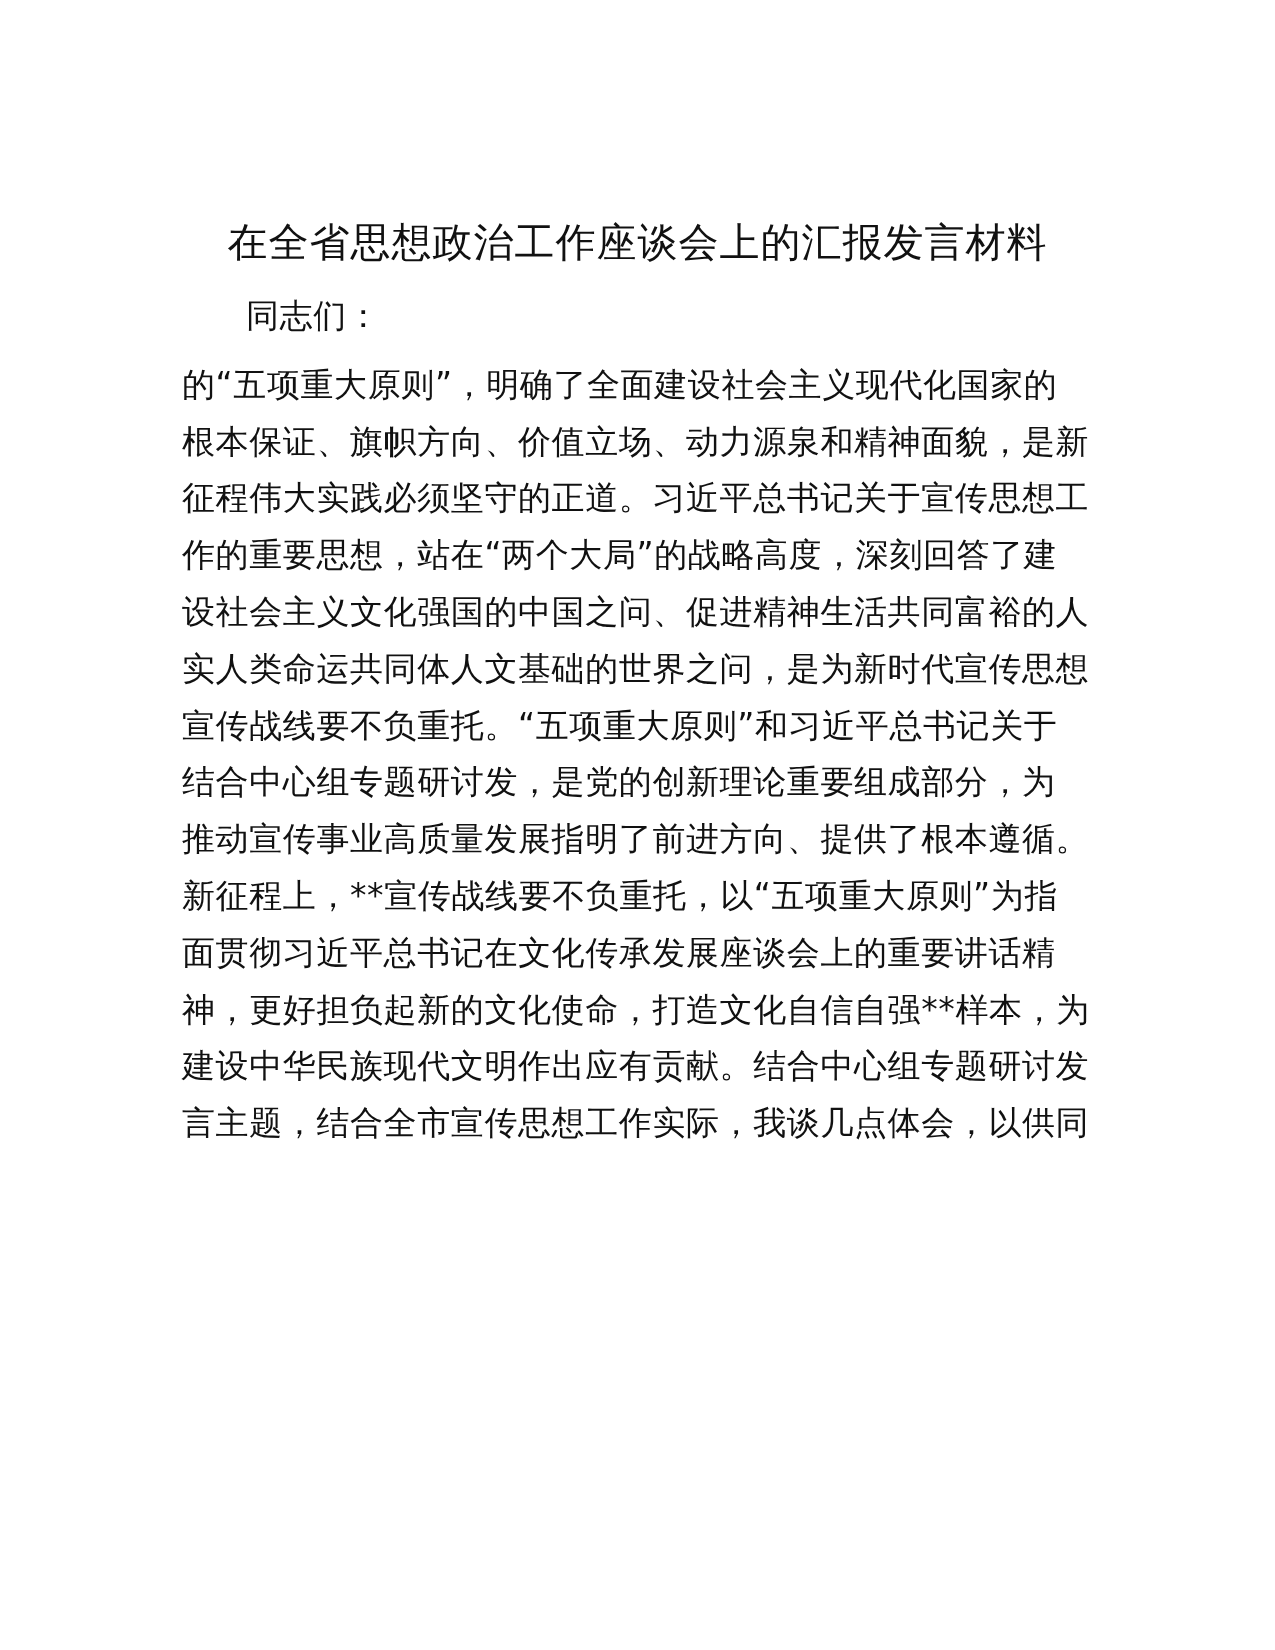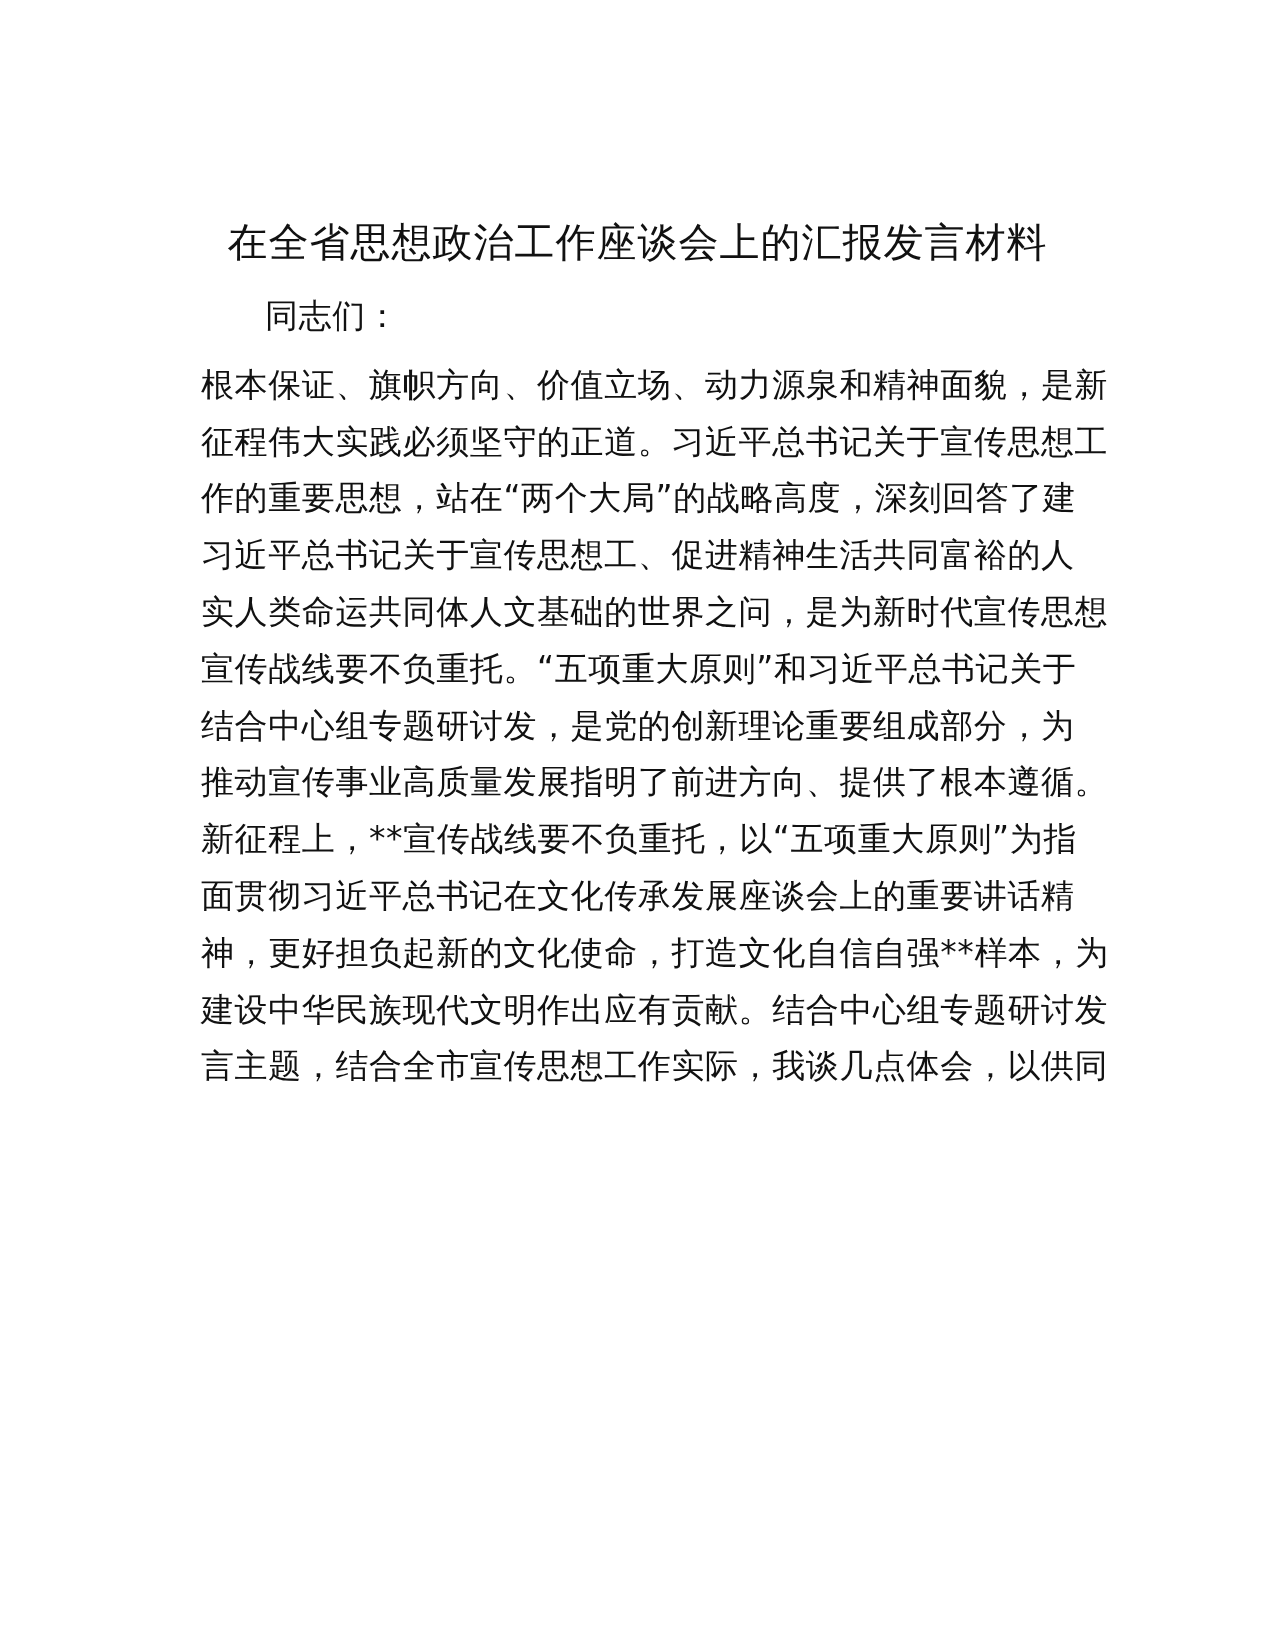--- a/index.html
+++ b/index.html
@@ -32,21 +32,20 @@
       font-size: 40px;
       line-height: 52px;
       letter-spacing: 1px;
       white-space: nowrap;
     }
     .body {
       position: absolute;
       left: 182px;
       top: 288px;
       width: 860px;
-      margin-left: 19px;
     }
     .line {
       display: block;
       height: 56.8px;
       font-size: 33px;
       line-height: 56.8px;
       white-space: nowrap;
       letter-spacing: 0.6px;
     }
     .indent {
@@ -62,24 +61,25 @@
 
 <div class="page">
 
   <div class="title">在全省思想政治工作座谈会上的汇报发言材料</div>
 
   <div class="body">
     <span class="line indent">同志们：</span>
     <span class="spacer"></span>
 
     <div>
+      <span class="line">的“五项重大原则”，明确了全面建设社会主义现代化国家的</span>
       <span class="line">根本保证、旗帜方向、价值立场、动力源泉和精神面貌，是新</span>
       <span class="line">征程伟大实践必须坚守的正道。习近平总书记关于宣传思想工</span>
       <span class="line">作的重要思想，站在“两个大局”的战略高度，深刻回答了建</span>
-      <span class="line">习近平总书记关于宣传思想工、促进精神生活共同富裕的人</span>
+      <span class="line">设社会主义文化强国的中国之问、促进精神生活共同富裕的人</span>
       <span class="line">实人类命运共同体人文基础的世界之问，是为新时代宣传思想</span>
       <span class="line">宣传战线要不负重托。“五项重大原则”和习近平总书记关于</span>
       <span class="line">结合中心组专题研讨发，是党的创新理论重要组成部分，为</span>
       <span class="line">推动宣传事业高质量发展指明了前进方向、提供了根本遵循。</span>
       <span class="line">新征程上，**宣传战线要不负重托，以“五项重大原则”为指</span>
       <span class="line">面贯彻习近平总书记在文化传承发展座谈会上的重要讲话精</span>
       <span class="line">神，更好担负起新的文化使命，打造文化自信自强**样本，为</span>
       <span class="line">建设中华民族现代文明作出应有贡献。结合中心组专题研讨发</span>
       <span class="line">言主题，结合全市宣传思想工作实际，我谈几点体会，以供同</span>
     </div>

